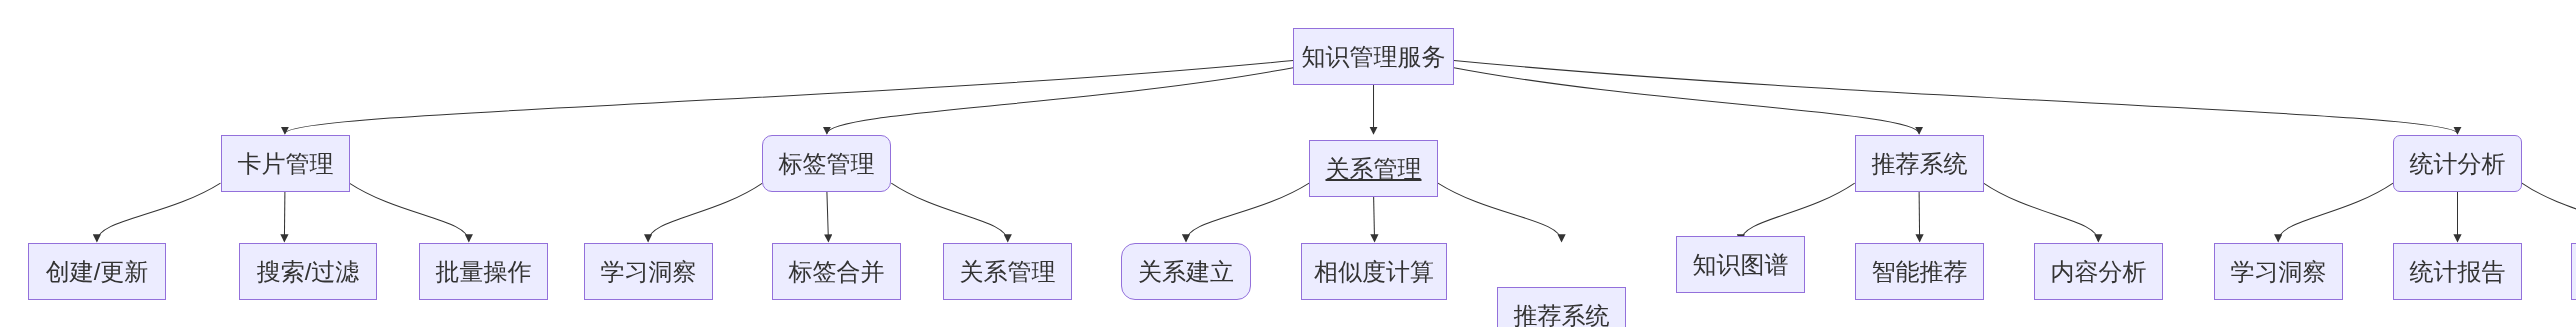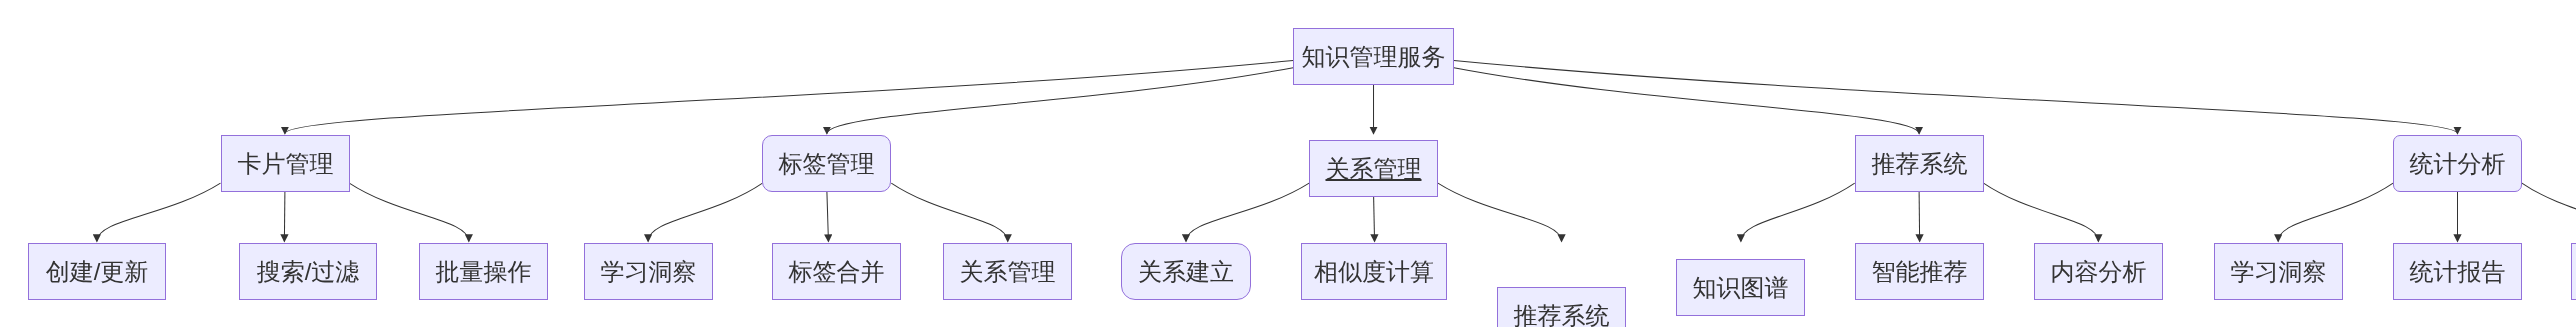--- a/index.html
+++ b/index.html
@@ -101,21 +101,21 @@
       </div>
       <div class="node" style="left: 1301px; top: 243px; width: 146px;">
         <span class="label">相似度计算</span>
       </div>
       <div class="node" style="left: 1497px; top: 243px; width: 129px; margin-top: 44px;">
         <span class="label">推荐系统</span>
       </div>
       <div class="node" style="left: 1855px; top: 135px; width: 129px;">
         <span class="label">推荐系统</span>
       </div>
-      <div class="node" style="left: 1676px; top: 259px; width: 129px;">
+      <div class="node" style="left: 1676px; top: 236px; width: 129px;">
         <span class="label">知识图谱</span>
       </div>
       <div class="node" style="left: 1855px; top: 243px; width: 129px;">
         <span class="label">智能推荐</span>
       </div>
       <div class="node" style="left: 2034px; top: 243px; width: 129px;">
         <span class="label">内容分析</span>
       </div>
       <div class="node" style="left: 2393px; top: 135px; width: 129px; border-radius: 7px;">
         <span class="label">统计分析</span>

